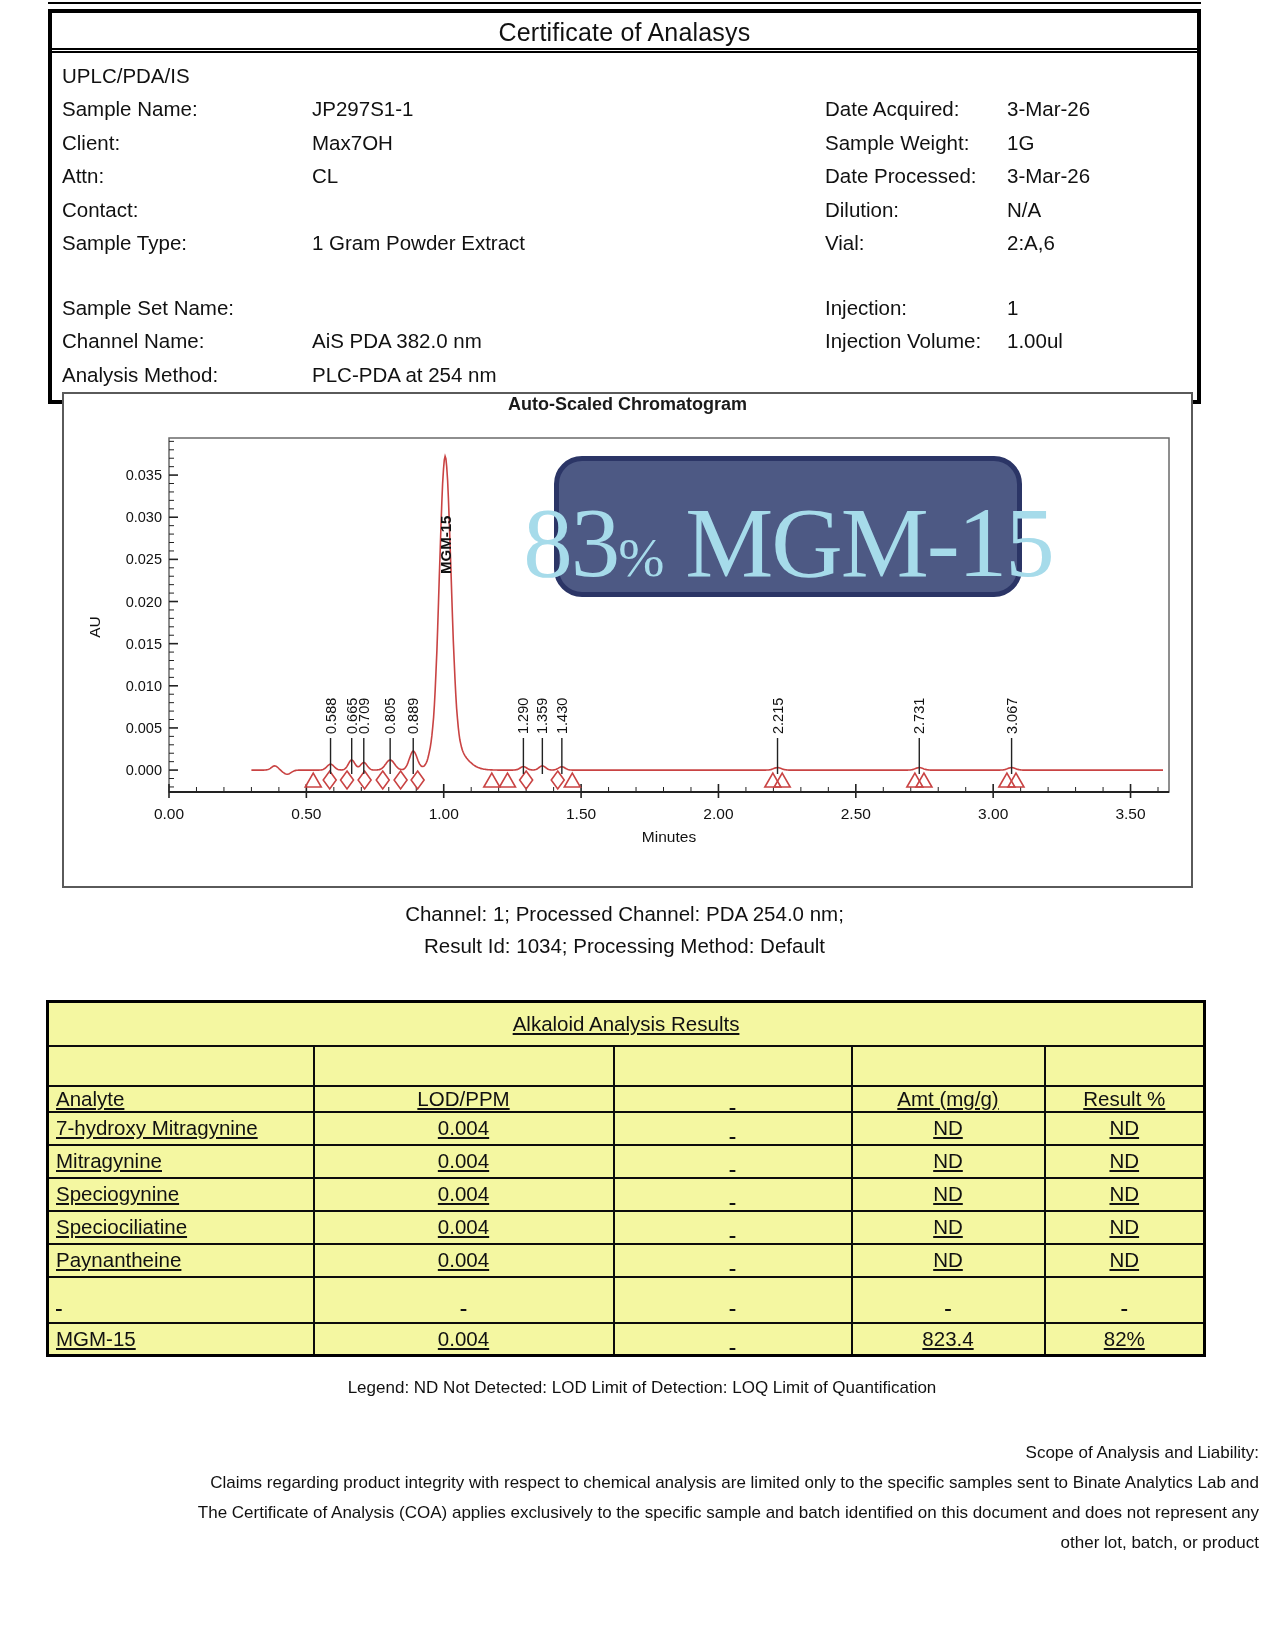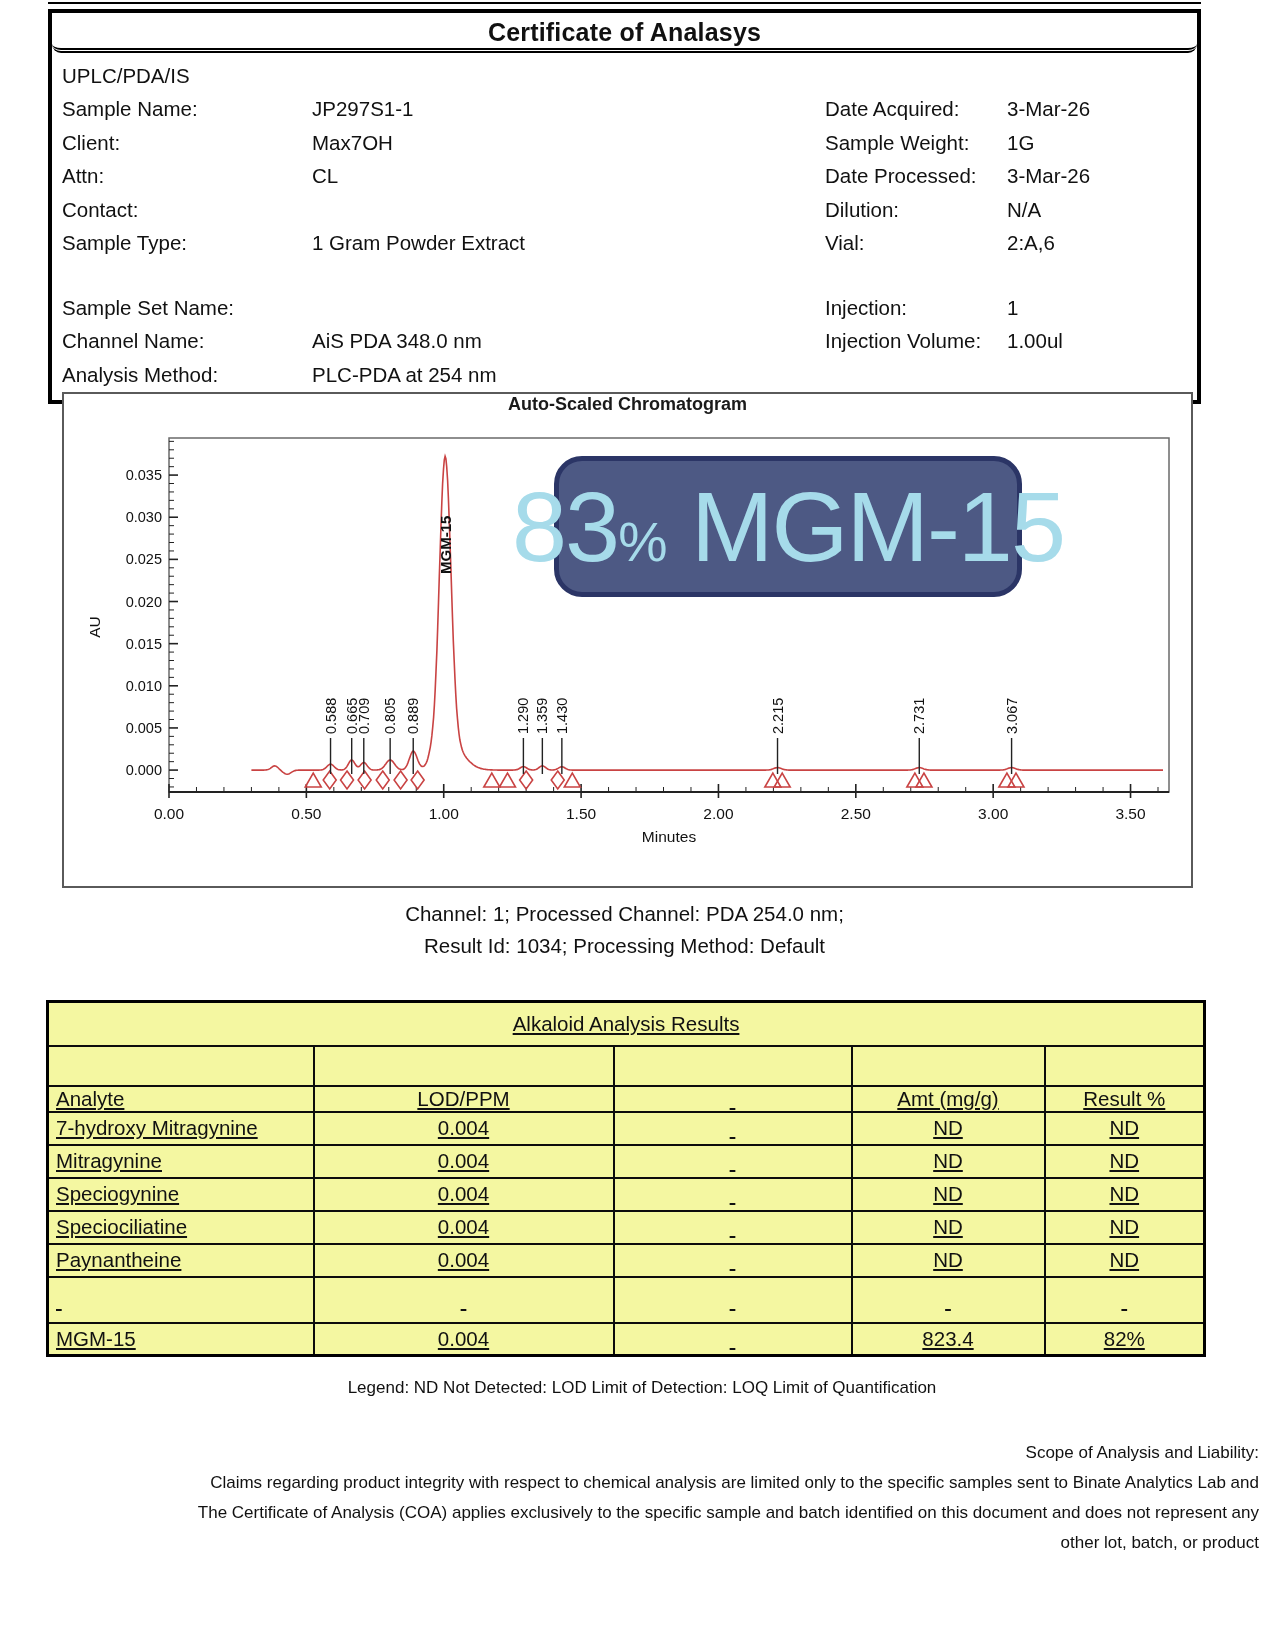--- a/index.html
+++ b/index.html
@@ -4,31 +4,31 @@
 <style>
   * { margin:0; padding:0; box-sizing:border-box; }
   body { background:#fff; font-family:"Liberation Sans", sans-serif; color:#111; }
   .page { position:relative; width:1284px; height:1630px; background:#ffffff; overflow:hidden; }
 
   
   .top-rule { position:absolute; left:48px; top:2px; width:1153px; height:2px; background:#000; }
 
   
   .header-box { position:absolute; left:48px; top:9px; width:1153px; border:4px solid #000; background:#fff; }
-  .header-title { height:40px; line-height:38px; text-align:center; font-size:25px; font-weight:bold; border-bottom:5px double #000; letter-spacing:0.2px;border-radius:9px; }
+  .header-title { height:40px; line-height:38px; text-align:center; font-size:25px; font-weight:normal; border-bottom:5px double #000; letter-spacing:0.2px; }
   .header-grid { padding:6px 0 8px 0; }
   .h-row { display:grid; grid-template-columns:250px 1fr 182px 200px; height:33.5px; align-items:center; font-size:20.5px; }
   .h-row.blank { height:31px; }
   .h-cell { padding-left:10px; white-space:nowrap; overflow:hidden; }
 
   
   .chromatogram { position:absolute; left:62px; top:392px; width:1131px; height:496px; border:2px solid #5a5a5a; background:#fff; }
   .chart-title { text-align:center; font-size:18px; font-weight:bold; color:#1a1a1a; }
   .chart-svg-wrap { position:absolute; left:0; top:30px; width:1131px; height:460px; }
-  .badge { position:absolute; left:490px; top:62px; width:468px; height:141px; background:#4d5984; border:5px solid #2b3566; border-radius:28px; display:flex; align-items:center; justify-content:center; }
+  .badge { position:absolute; left:490px; top:62px; width:468px; height:141px; background:#4d5984; border:5px solid #2b3566; border-radius:28px; display:flex; align-items:flex-end; justify-content:center;font-family:Liberation Serif, serif; }
   .badge-text { color:#a6dbea; font-size:99px; font-weight:200; letter-spacing:-2px; white-space:nowrap; line-height:1; }
   .badge-text .pct { font-size:0.56em; }
 
   .captions { position:absolute; left:48px; top:898px; width:1153px; text-align:center; font-size:20.5px; line-height:32px; color:#111; }
 
   
   .results-wrap { position:absolute; left:46px; top:1000px; width:1157px;text-decoration:underline; }
   table.results { width:1157px; border-collapse:collapse; table-layout:fixed; background:#f4f7a1; }
   table.results td, table.results th { border:2px solid #0c0c0c; font-size:20.5px; font-weight:normal; overflow:hidden; white-space:nowrap; }
   table.results { border:3px solid #000; }
@@ -95,21 +95,21 @@
           <div class="h-cell">&nbsp;</div>
         </div>
         <div class="h-row">
           <div class="h-cell">Sample Set Name:</div>
           <div class="h-cell">&nbsp;</div>
           <div class="h-cell">Injection:</div>
           <div class="h-cell">1</div>
         </div>
         <div class="h-row">
           <div class="h-cell">Channel Name:</div>
-          <div class="h-cell">AiS PDA 348.0 nm</div>
+          <div class="h-cell">AiS PDA 382.0 nm</div>
           <div class="h-cell">Injection Volume:</div>
           <div class="h-cell">1.00ul</div>
         </div>
         <div class="h-row">
           <div class="h-cell">Analysis Method:</div>
           <div class="h-cell">PLC-PDA at 254 nm</div>
           <div class="h-cell">&nbsp;</div>
           <div class="h-cell">&nbsp;</div>
         </div>
       </div>

